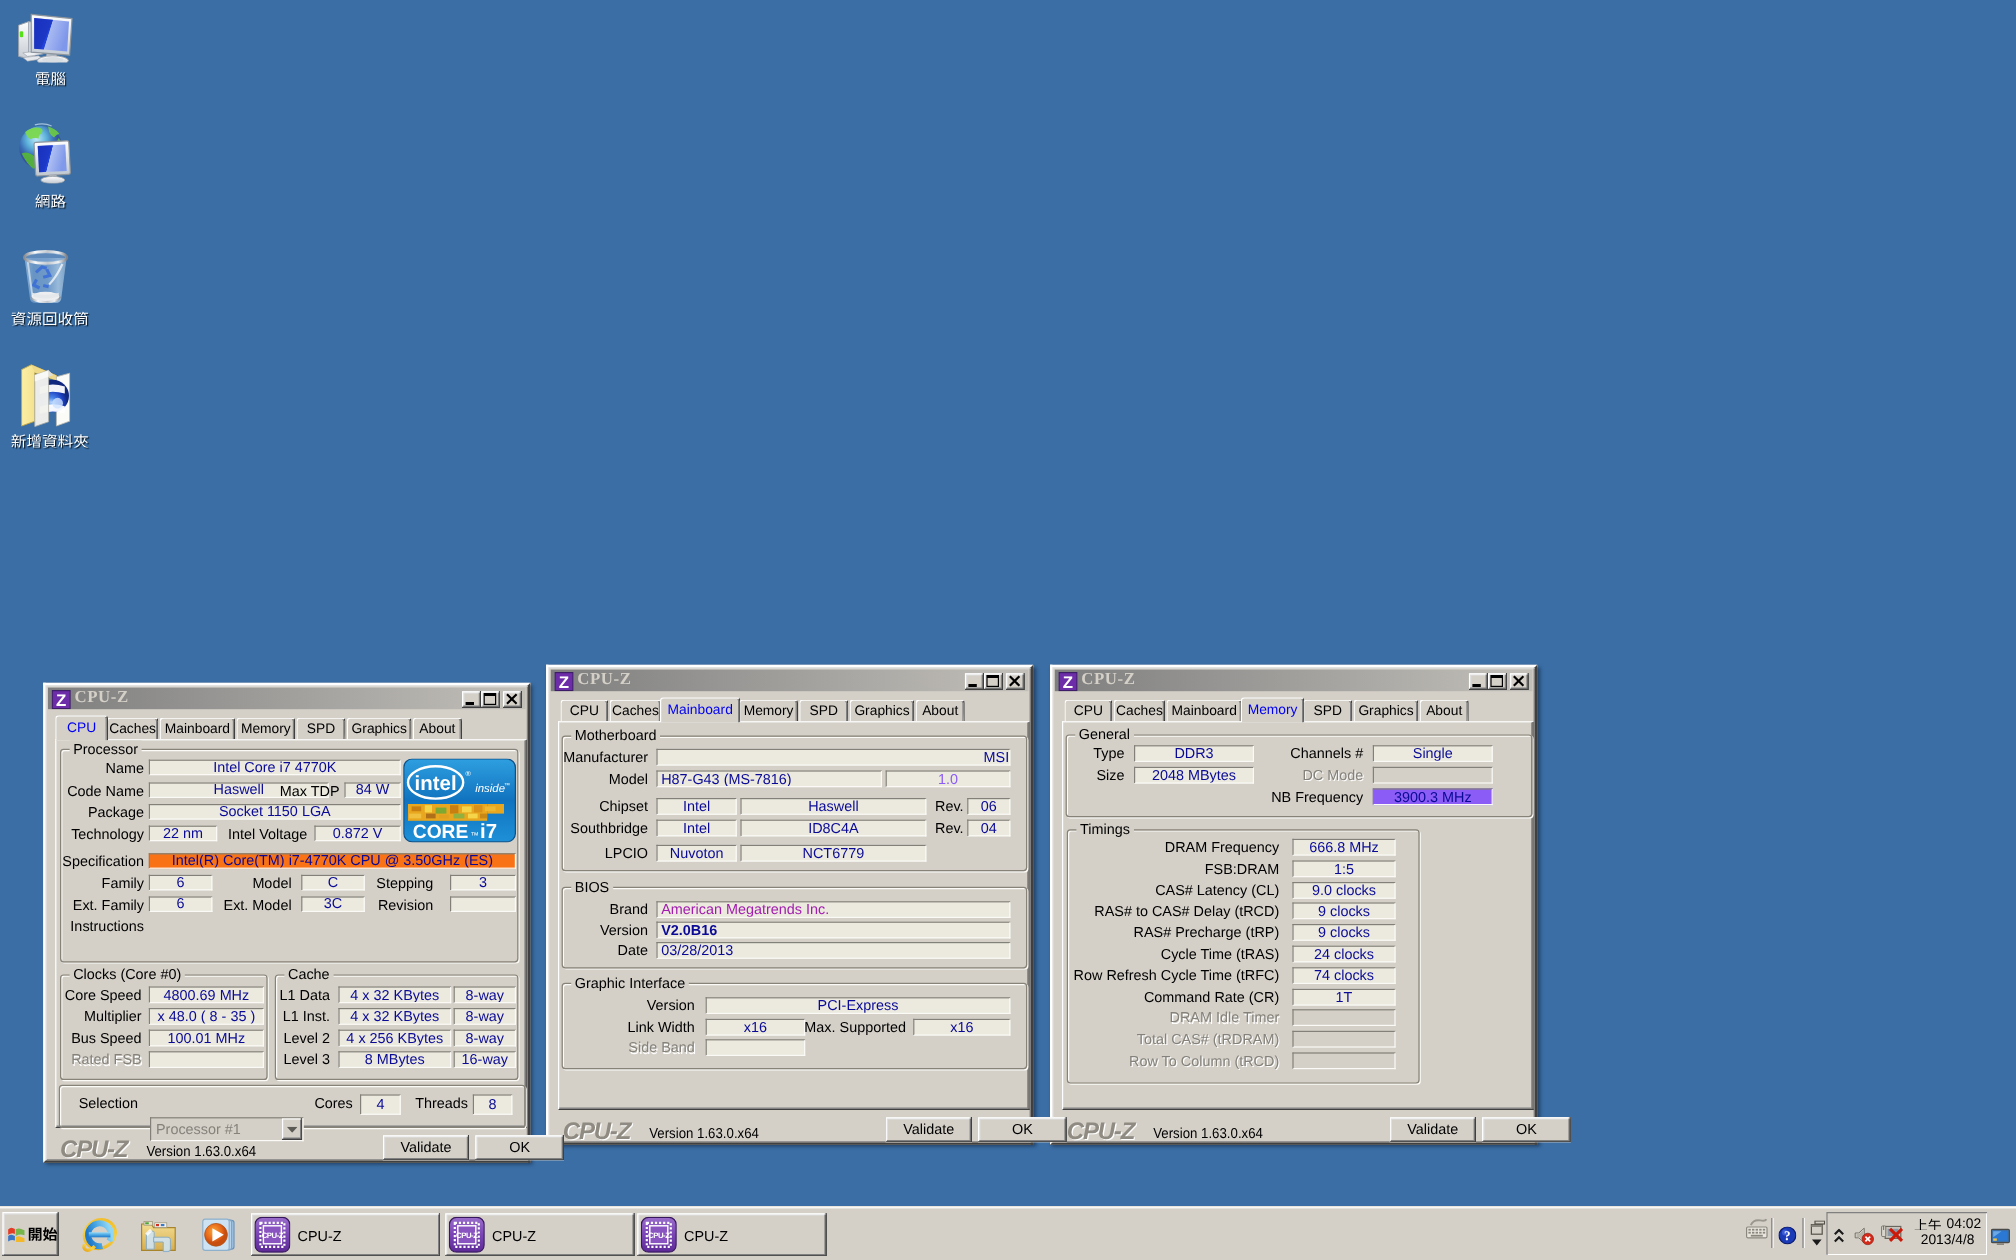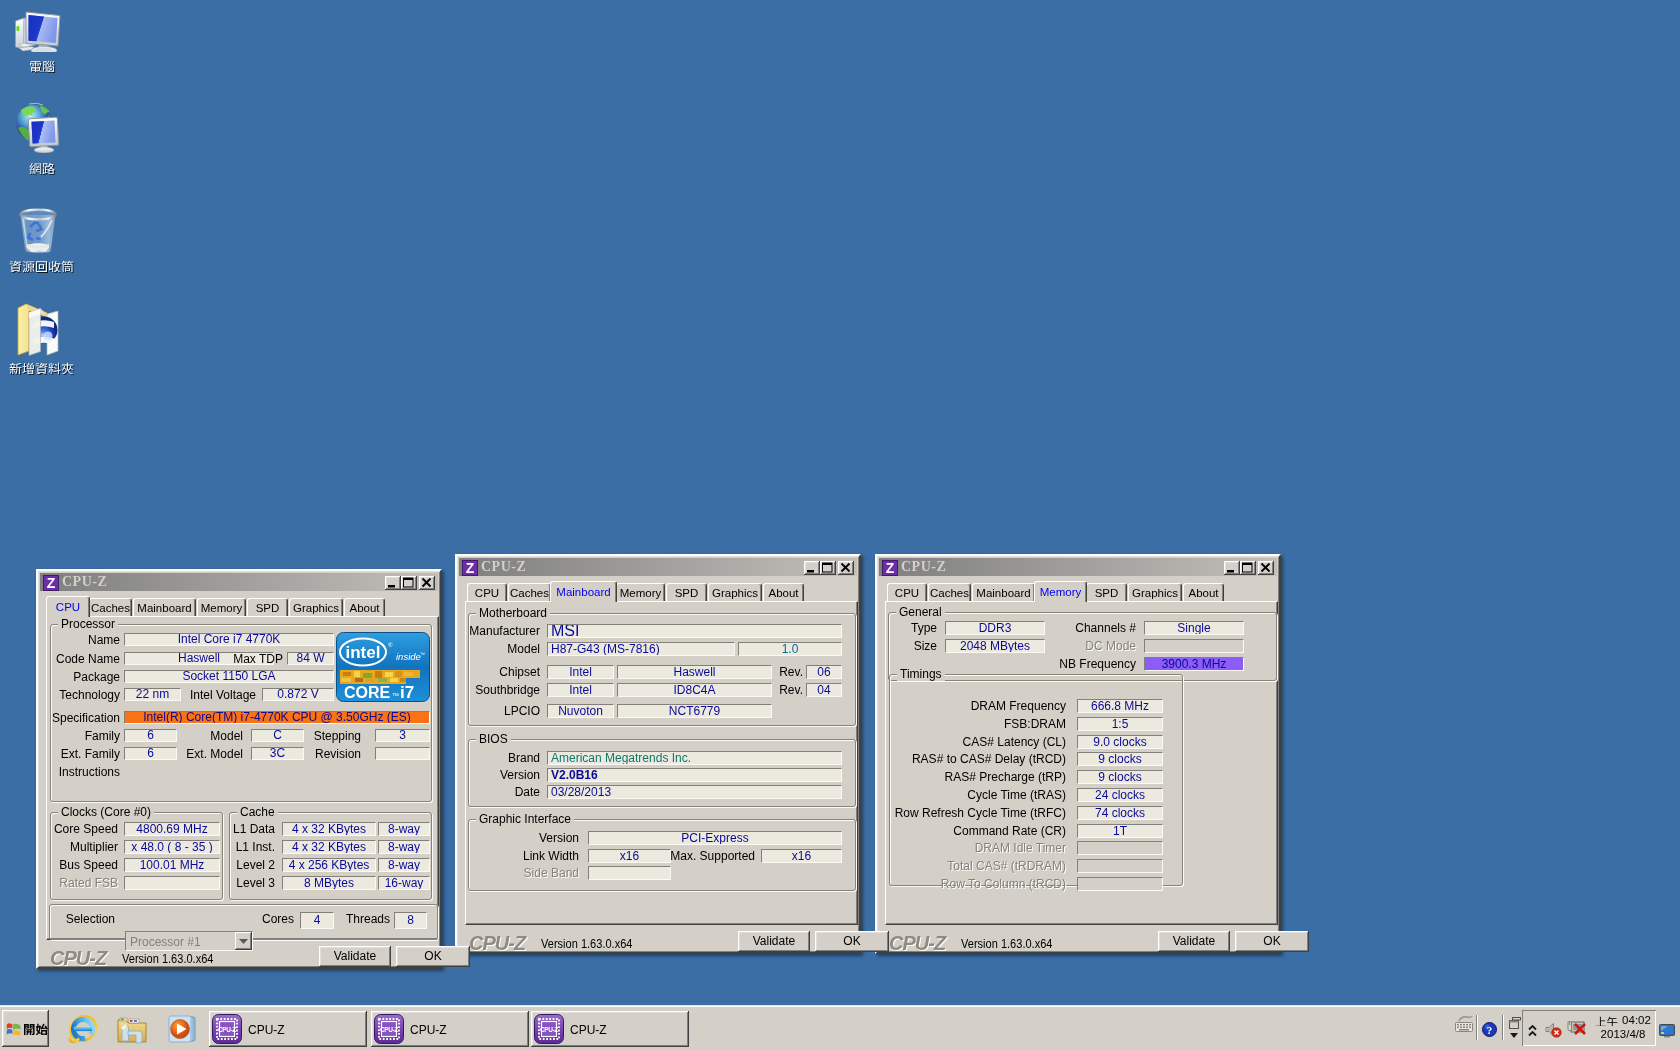--- a/index.html
+++ b/index.html
@@ -349,42 +349,42 @@
     <div class="bbar">
       <div class="logo">CPU-Z</div>
       <div class="ver">Version 1.63.0.x64</div>
       <div class="pbtn" style="left:249px;top:375px;width:72px;height:21px;">Validate</div>
       <div class="pbtn" style="left:326px;top:375px;width:74px;height:21px;">OK</div>
     </div>
     <div class="grp" style="left:11px;top:57px;width:388px;height:113px;">
       <div class="glab" style="">Motherboard</div>
     </div>
     <div class="lab" style="left:-77px;top:69px;width:160px;height:13px;font-size:12px;line-height:13px;">Manufacturer</div>
-    <div class="fld" style="left:90px;top:68px;width:295px;height:14px;background:#eceadf;text-align:left;padding-left:3px;color:#0a0a96;font-size:16px;font-weight:normal;line-height:12px;">MSI</div>
+    <div class="fld" style="left:90px;top:68px;width:295px;height:14px;background:#eceadf;text-align:right;padding-left:3px;color:#0a0a96;font-size:12px;font-weight:normal;line-height:12px;">MSI</div>
     <div class="lab" style="left:-77px;top:87px;width:160px;height:13px;font-size:12px;line-height:13px;">Model</div>
     <div class="fld" style="left:90px;top:86px;width:188px;height:14px;background:#eceadf;text-align:left;padding-left:3px;color:#0a0a96;font-size:12px;font-weight:normal;line-height:12px;">H87-G43 (MS-7816)</div>
-    <div class="fld" style="left:281px;top:86px;width:104px;height:14px;background:#eceadf;text-align:center;color:#0369a1;font-size:12px;font-weight:normal;line-height:12px;">1.0</div>
+    <div class="fld" style="left:281px;top:86px;width:104px;height:14px;background:#eceadf;text-align:center;color:#8b5cf6;font-size:12px;font-weight:normal;line-height:12px;">1.0</div>
     <div class="lab" style="left:-77px;top:110px;width:160px;height:13px;font-size:12px;line-height:13px;">Chipset</div>
     <div class="fld" style="left:90px;top:109px;width:67px;height:14px;background:#eceadf;text-align:center;color:#0a0a96;font-size:12px;font-weight:normal;line-height:12px;">Intel</div>
     <div class="fld" style="left:160px;top:109px;width:155px;height:14px;background:#eceadf;text-align:center;color:#0a0a96;font-size:12px;font-weight:normal;line-height:12px;">Haswell</div>
     <div class="lab" style="left:186px;top:110px;width:160px;height:13px;font-size:12px;line-height:13px;">Rev.</div>
     <div class="fld" style="left:349px;top:109px;width:36px;height:14px;background:#eceadf;text-align:center;color:#0a0a96;font-size:12px;font-weight:normal;line-height:12px;">06</div>
     <div class="lab" style="left:-77px;top:128px;width:160px;height:13px;font-size:12px;line-height:13px;">Southbridge</div>
     <div class="fld" style="left:90px;top:127px;width:67px;height:14px;background:#eceadf;text-align:center;color:#0a0a96;font-size:12px;font-weight:normal;line-height:12px;">Intel</div>
     <div class="fld" style="left:160px;top:127px;width:155px;height:14px;background:#eceadf;text-align:center;color:#0a0a96;font-size:12px;font-weight:normal;line-height:12px;">ID8C4A</div>
     <div class="lab" style="left:186px;top:128px;width:160px;height:13px;font-size:12px;line-height:13px;">Rev.</div>
     <div class="fld" style="left:349px;top:127px;width:36px;height:14px;background:#eceadf;text-align:center;color:#0a0a96;font-size:12px;font-weight:normal;line-height:12px;">04</div>
     <div class="lab" style="left:-77px;top:149px;width:160px;height:13px;font-size:12px;line-height:13px;">LPCIO</div>
     <div class="fld" style="left:90px;top:148px;width:67px;height:14px;background:#eceadf;text-align:center;color:#0a0a96;font-size:12px;font-weight:normal;line-height:12px;">Nuvoton</div>
     <div class="fld" style="left:160px;top:148px;width:155px;height:14px;background:#eceadf;text-align:center;color:#0a0a96;font-size:12px;font-weight:normal;line-height:12px;">NCT6779</div>
     <div class="grp" style="left:11px;top:183px;width:388px;height:68px;">
       <div class="glab" style="">BIOS</div>
     </div>
     <div class="lab" style="left:-77px;top:196px;width:160px;height:13px;font-size:12px;line-height:13px;">Brand</div>
-    <div class="fld" style="left:90px;top:195px;width:295px;height:14px;background:#eceadf;text-align:left;padding-left:3px;color:#0f766e;font-size:12px;font-weight:normal;line-height:12px;">American Megatrends Inc.</div>
+    <div class="fld" style="left:90px;top:195px;width:295px;height:14px;background:#eceadf;text-align:left;padding-left:3px;color:#a21caf;font-size:12px;font-weight:normal;line-height:12px;">American Megatrends Inc.</div>
     <div class="lab" style="left:-77px;top:213px;width:160px;height:13px;font-size:12px;line-height:13px;">Version</div>
     <div class="fld" style="left:90px;top:212px;width:295px;height:14px;background:#eceadf;text-align:left;padding-left:3px;color:#0a0a96;font-size:12px;font-weight:bold;line-height:12px;">V2.0B16</div>
     <div class="lab" style="left:-77px;top:230px;width:160px;height:13px;font-size:12px;line-height:13px;">Date</div>
     <div class="fld" style="left:90px;top:229px;width:295px;height:14px;background:#eceadf;text-align:left;padding-left:3px;color:#0a0a96;font-size:12px;font-weight:normal;line-height:12px;">03/28/2013</div>
     <div class="grp" style="left:11px;top:263px;width:388px;height:72px;">
       <div class="glab" style="">Graphic Interface</div>
     </div>
     <div class="lab" style="left:-38px;top:276px;width:160px;height:13px;font-size:12px;line-height:13px;">Version</div>
     <div class="fld" style="left:131px;top:275px;width:254px;height:14px;background:#eceadf;text-align:center;color:#0a0a96;font-size:12px;font-weight:normal;line-height:12px;">PCI-Express</div>
     <div class="lab" style="left:-38px;top:294px;width:160px;height:13px;font-size:12px;line-height:13px;">Link Width</div>
@@ -439,21 +439,21 @@
     <div class="lab" style="left:-100px;top:66px;width:160px;height:13px;font-size:12px;line-height:13px;">Type</div>
     <div class="fld" style="left:68px;top:65px;width:100px;height:14px;background:#eceadf;text-align:center;color:#0a0a96;font-size:12px;font-weight:normal;line-height:12px;">DDR3</div>
     <div class="lab" style="left:99px;top:66px;width:160px;height:13px;font-size:12px;line-height:13px;">Channels #</div>
     <div class="fld" style="left:267px;top:65px;width:100px;height:14px;background:#eceadf;text-align:center;color:#0a0a96;font-size:12px;font-weight:normal;line-height:12px;">Single</div>
     <div class="lab" style="left:-100px;top:84px;width:160px;height:13px;font-size:12px;line-height:13px;">Size</div>
     <div class="fld" style="left:68px;top:83px;width:100px;height:14px;background:#eceadf;text-align:center;color:#0a0a96;font-size:12px;font-weight:normal;line-height:12px;">2048 MBytes</div>
     <div class="lab dis" style="left:99px;top:84px;width:160px;height:13px;font-size:12px;line-height:13px;">DC Mode</div>
     <div class="fld" style="left:267px;top:83px;width:100px;height:14px;background:#d4d0c8;text-align:center;color:#0a0a96;font-size:12px;font-weight:normal;line-height:12px;"></div>
     <div class="lab" style="left:99px;top:102px;width:160px;height:13px;font-size:12px;line-height:13px;">NB Frequency</div>
     <div class="fld" style="left:267px;top:101px;width:100px;height:14px;background:#8b5cf6;text-align:center;color:#0a0a96;font-size:12px;font-weight:normal;line-height:12px;">3900.3 MHz</div>
-    <div class="grp" style="left:12px;top:118px;width:294px;height:212px;">
+    <div class="grp" style="left:12px;top:135px;width:294px;height:212px;">
       <div class="glab" style="">Timings</div>
     </div>
     <div class="lab" style="left:-31px;top:144px;width:220px;height:13px;font-size:12px;line-height:13px;">DRAM Frequency</div>
     <div class="fld" style="left:200px;top:143px;width:86px;height:14px;background:#eceadf;text-align:center;color:#0a0a96;font-size:12px;font-weight:normal;line-height:12px;">666.8 MHz</div>
     <div class="lab" style="left:-31px;top:161.8px;width:220px;height:13px;font-size:12px;line-height:13px;">FSB:DRAM</div>
     <div class="fld" style="left:200px;top:160.8px;width:86px;height:14px;background:#eceadf;text-align:center;color:#0a0a96;font-size:12px;font-weight:normal;line-height:12px;">1:5</div>
     <div class="lab" style="left:-31px;top:179.60000000000002px;width:220px;height:13px;font-size:12px;line-height:13px;">CAS# Latency (CL)</div>
     <div class="fld" style="left:200px;top:178.60000000000002px;width:86px;height:14px;background:#eceadf;text-align:center;color:#0a0a96;font-size:12px;font-weight:normal;line-height:12px;">9.0 clocks</div>
     <div class="lab" style="left:-31px;top:197.40000000000003px;width:220px;height:13px;font-size:12px;line-height:13px;">RAS# to CAS# Delay (tRCD)</div>
     <div class="fld" style="left:200px;top:196.40000000000003px;width:86px;height:14px;background:#eceadf;text-align:center;color:#0a0a96;font-size:12px;font-weight:normal;line-height:12px;">9 clocks</div>

